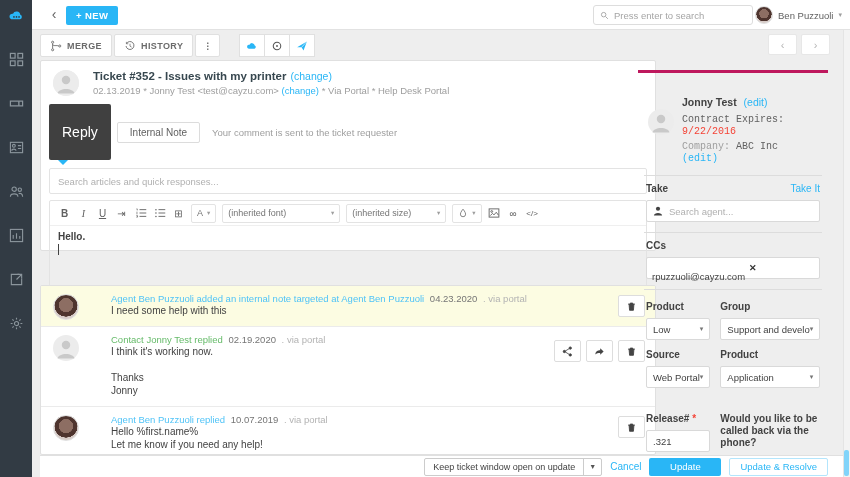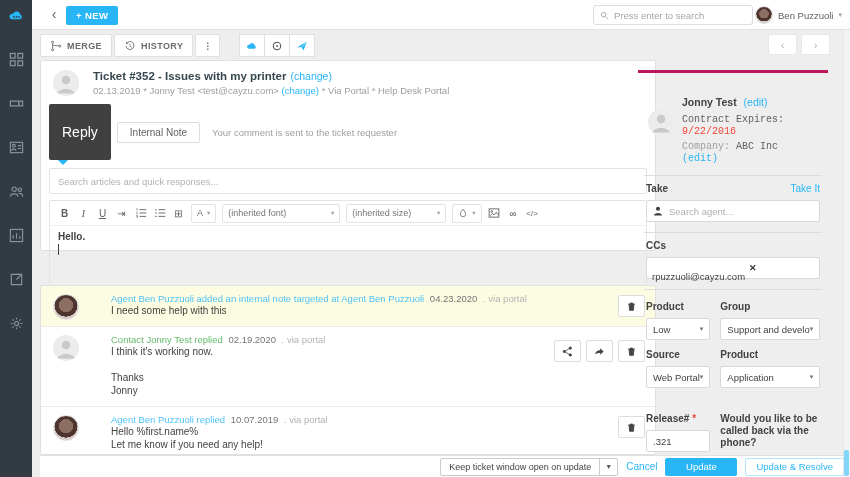--- a/index.html
+++ b/index.html
@@ -111,21 +111,21 @@
   .cc-x { font-size:9px; font-weight:bold; color:#333; cursor:pointer; }
   .fields-grid { display:grid; grid-template-columns:1fr 1fr; column-gap:10px; padding:2px 2px 0; }
   .f-label { font-weight:bold; color:#424242; margin:9px 0 5px; line-height:12px; }
   .f-req { color:#f44336; }
   .sel { height:22px; background:#fff; border:1px solid #d9d9d9; border-radius:2px; display:flex; align-items:center; justify-content:space-between; padding:0 6px; color:#424242; font-size:9.5px; cursor:pointer; overflow:hidden; white-space:nowrap; }
   .sel .caret { font-size:7px; color:#757575; }
   .f-input { width:100%; height:22px; border:1px solid #d9d9d9; border-radius:2px; padding:0 6px; font-size:9.5px; color:#424242; outline:none; font-family:inherit; }
   .grid-spacer { height:16px; grid-column:1 / 3; }
 
   
-  .footerbar { position:absolute; left:40px; right:0; bottom:0; height:22px; background:#fff; border-top:1px solid #e0e0e0; z-index:35; display:flex; align-items:center; justify-content:flex-end; gap:8px; padding-right:6px; }
+  .footerbar { position:absolute; left:40px; right:0; bottom:0; height:22px; background:#fff; border-top:1px solid #e0e0e0; z-index:35; display:flex; align-items:center; justify-content:flex-end; gap:8px; padding-right:22px; }
   .keep-open { height:18px; border:1px solid #ccc; border-radius:2px; display:flex; align-items:stretch; font-size:9px; color:#424242; cursor:pointer; background:#fff; }
   .keep-open .ko-text { display:flex; align-items:center; padding:0 8px; }
   .keep-open .ko-caret { width:18px; border-left:1px solid #ccc; display:flex; align-items:center; justify-content:center; font-size:7px; color:#555; }
   .cancel-link { color:#29b6f6; font-size:10px; cursor:pointer; }
   .btn-update { height:18px; width:72px; background:#29b6f6; color:#fff; border:none; border-radius:2px; font-size:9.5px; cursor:pointer; font-family:inherit; }
   .btn-resolve { height:18px; padding:0 10px; background:#fff; color:#29b6f6; border:1px solid #b3e5fc; border-radius:2px; font-size:9.5px; cursor:pointer; font-family:inherit; }
 
   
   .v-scroll { position:absolute; right:0; top:30px; width:7px; bottom:0; background:#f3f3f3; border-left:1px solid #e4e4e4; z-index:50; }
   .v-thumb { position:absolute; right:1px; bottom:1px; width:5px; height:26px; background:#81d4fa; border-radius:2px; }

